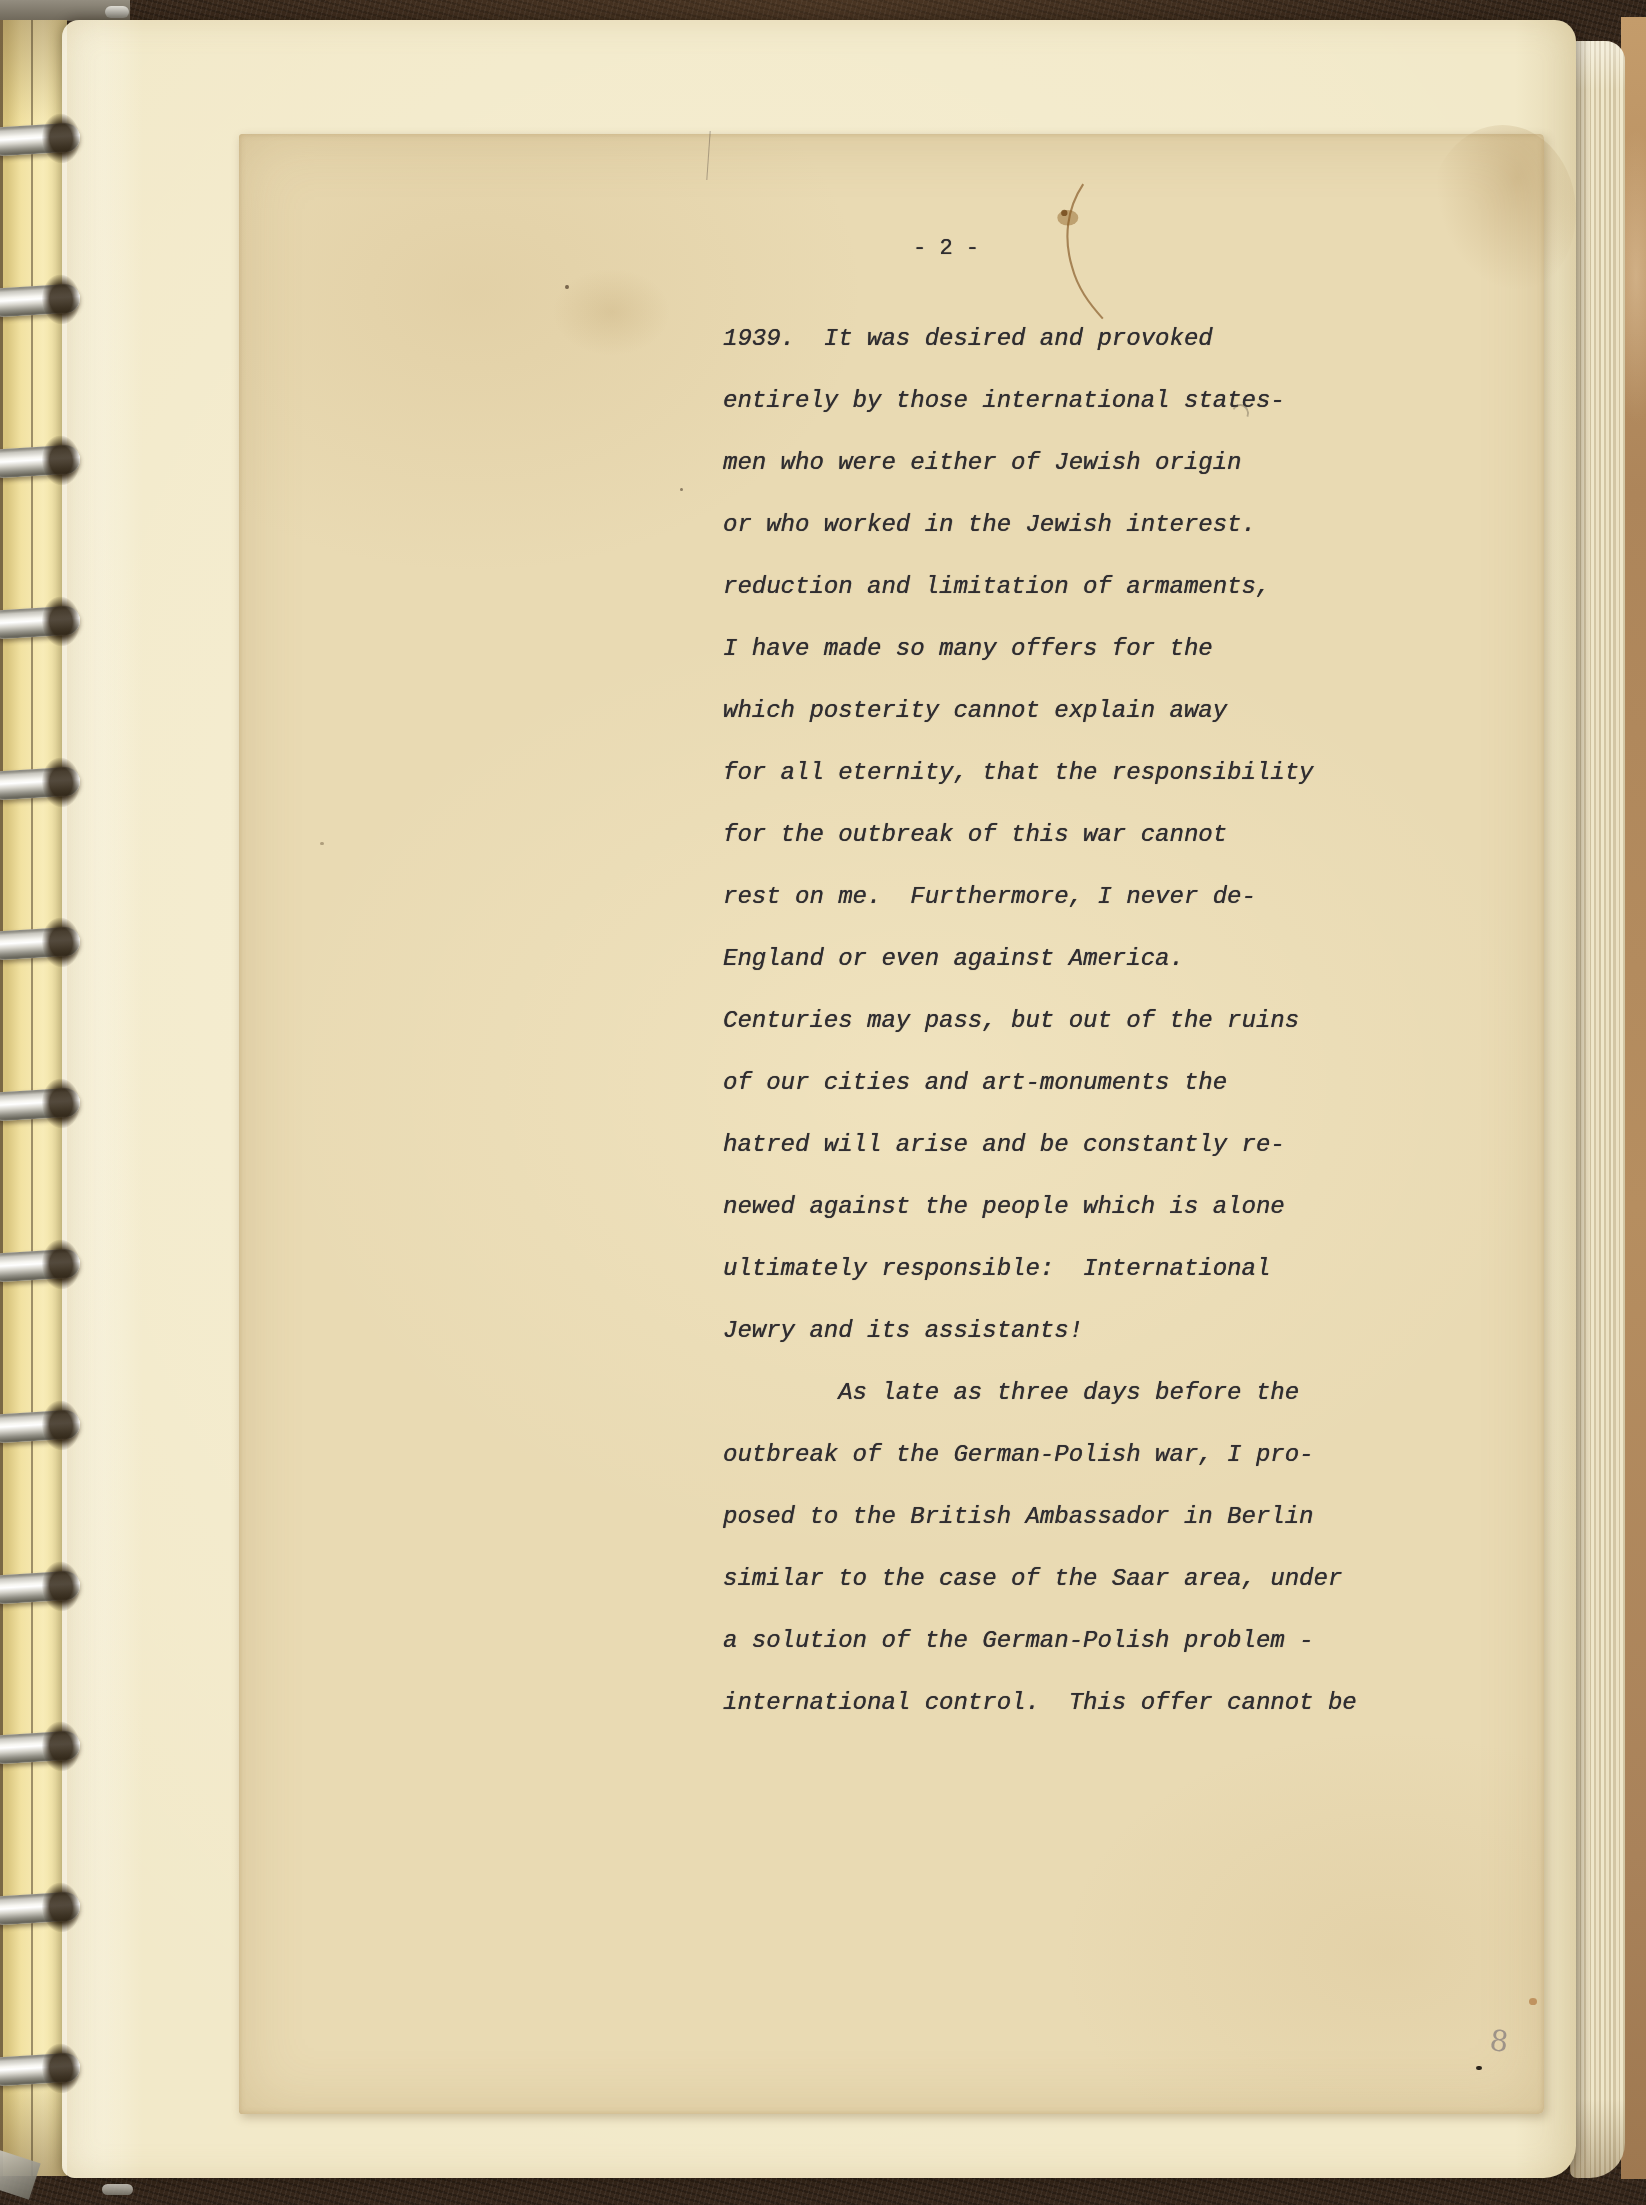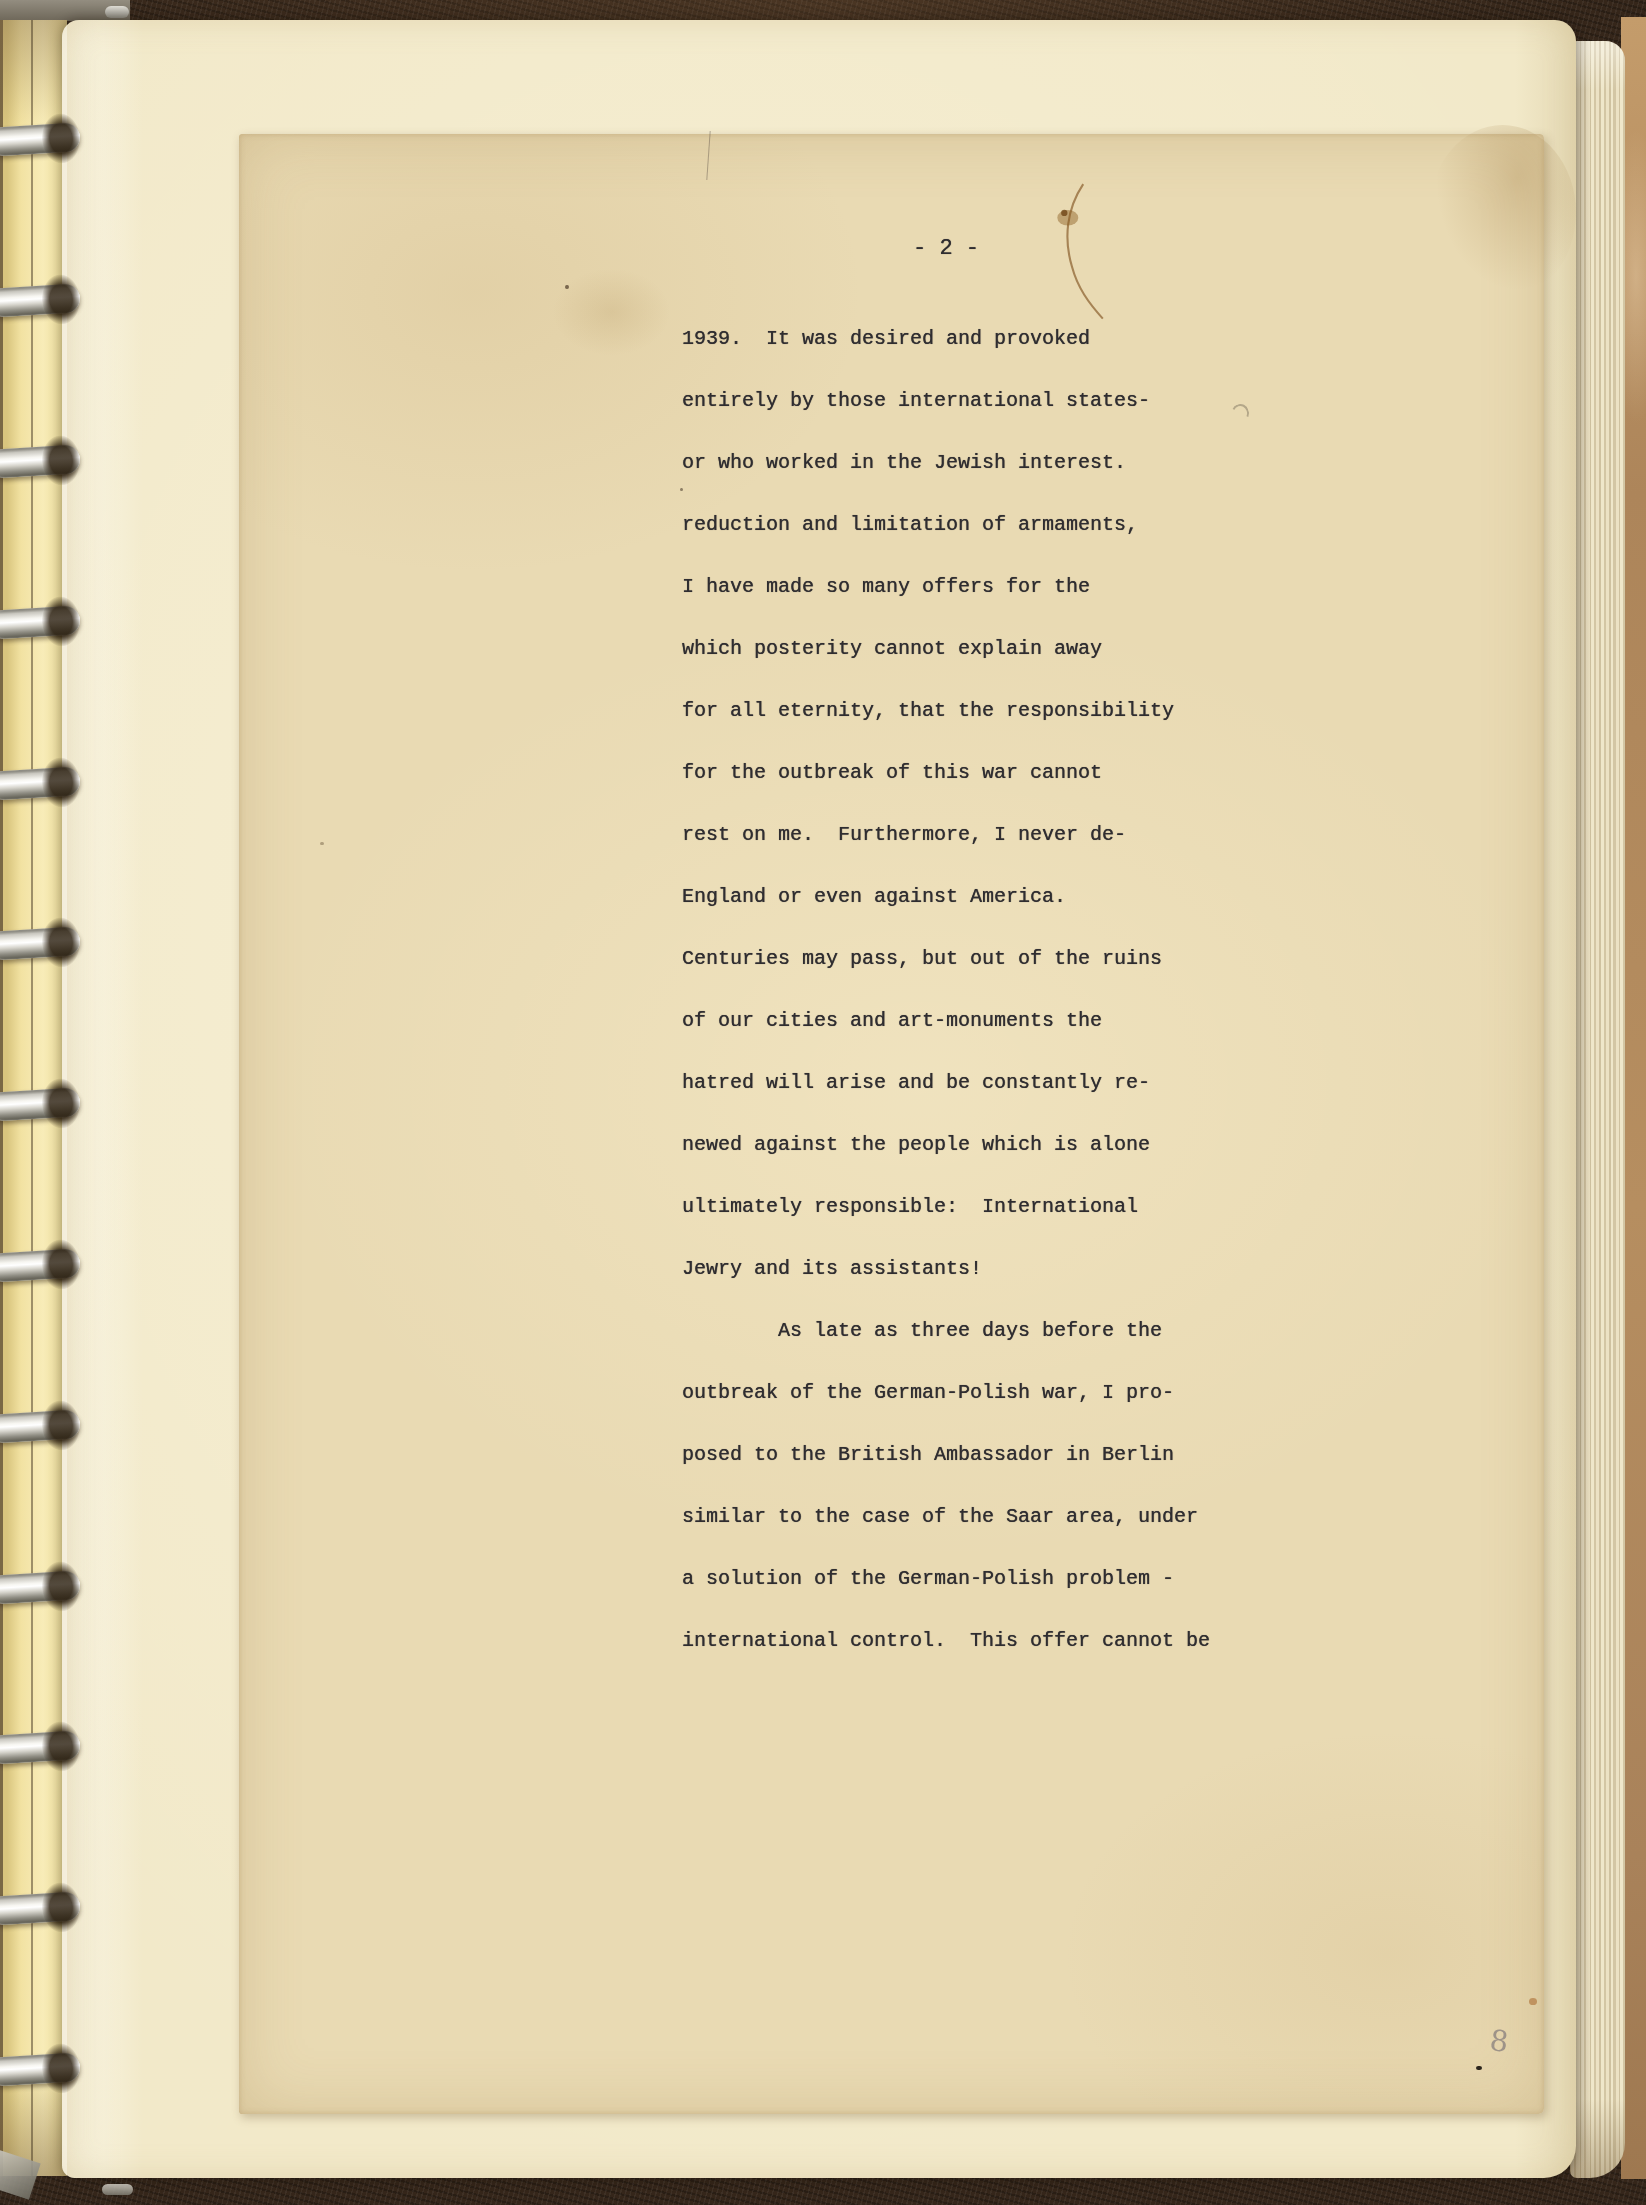--- a/index.html
+++ b/index.html
@@ -69,24 +69,24 @@
       radial-gradient(ellipse 525px 364px at 88% 92%, rgba(185,148,88,.12), transparent 62%),
       radial-gradient(ellipse 910px 665px at 52% 48%, rgba(255,246,216,.30), transparent 72%),
       var(--typed-sheet, #e9dab3);
     box-shadow: inset 0 0 63px rgba(150,115,60,.24), inset 0 0 6.3px rgba(140,105,55,.28),
                 2.8px 3.5px 9.8px rgba(100,75,40,.28);}
 
   .page-number{position:absolute;left:420px;top:102px;width:574px;text-align:center;
     font-family:"Liberation Mono","DejaVu Sans Mono",monospace;
     font-size:22px;color:var(--ink,#2f2d30);
     text-shadow:0 0 0.7px rgba(47,45,48,.85), 0.4px 0.3px 0 rgba(47,45,48,.3);}
-  .typed-text{position:absolute;left:443px;top:174px;width:602px;
+  .typed-text{position:absolute;left:484px;top:174px;width:602px;
     font-family:"Liberation Mono","DejaVu Sans Mono",monospace;
-    font-size:20px;line-height:62px;color:var(--ink,#2f2d30);
-    text-shadow:0 0 0.7px rgba(47,45,48,.85), 0.4px 0.3px 0 rgba(47,45,48,.3);}
+    font-size:24px;line-height:62px;color:var(--ink,#2f2d30);
+    text-shadow:0 0 0.7px rgba(47,45,48,.85), 0.4px 0.3px 0 rgba(47,45,48,.3);font-style:italic;}
   .typed-line{white-space:pre;height:62px;}
 
   
   .stain-corner{position:absolute;left:1190px;top:-8.4px;width:147px;height:175px;border-radius:50%;
     background:radial-gradient(ellipse at 60% 30%, rgba(150,110,50,.25), rgba(150,110,50,0) 65%);}
   .crack{position:absolute;left:805px;top:46px;}
   .smudge{position:absolute;left:313px;top:134px;width:119px;height:88px;border-radius:50%;
     background:radial-gradient(ellipse, rgba(160,125,65,.16), rgba(160,125,65,0) 70%);}
   .fleck{position:absolute;left:326px;top:151px;width:4.2px;height:4.9px;border-radius:50%;
     background:#574430;opacity:.75;}
@@ -138,20 +138,21 @@
   <div class="page-edges"></div>
 
   <div class="backing-page">
     <div class="typed-sheet">
 
       <div class="page-number">- 2 -</div>
 
       <div class="typed-text">
           <div class="typed-line">1939.  It was desired and provoked</div>
           <div class="typed-line">entirely by those international states-</div>
+          <div class="typed-line">men who were either of Jewish origin</div>
           <div class="typed-line">or who worked in the Jewish interest.</div>
           <div class="typed-line">reduction and limitation of armaments,</div>
           <div class="typed-line">I have made so many offers for the</div>
           <div class="typed-line">which posterity cannot explain away</div>
           <div class="typed-line">for all eternity, that the responsibility</div>
           <div class="typed-line">for the outbreak of this war cannot</div>
           <div class="typed-line">rest on me.  Furthermore, I never de-</div>
           <div class="typed-line">England or even against America.</div>
           <div class="typed-line">Centuries may pass, but out of the ruins</div>
           <div class="typed-line">of our cities and art-monuments the</div>

